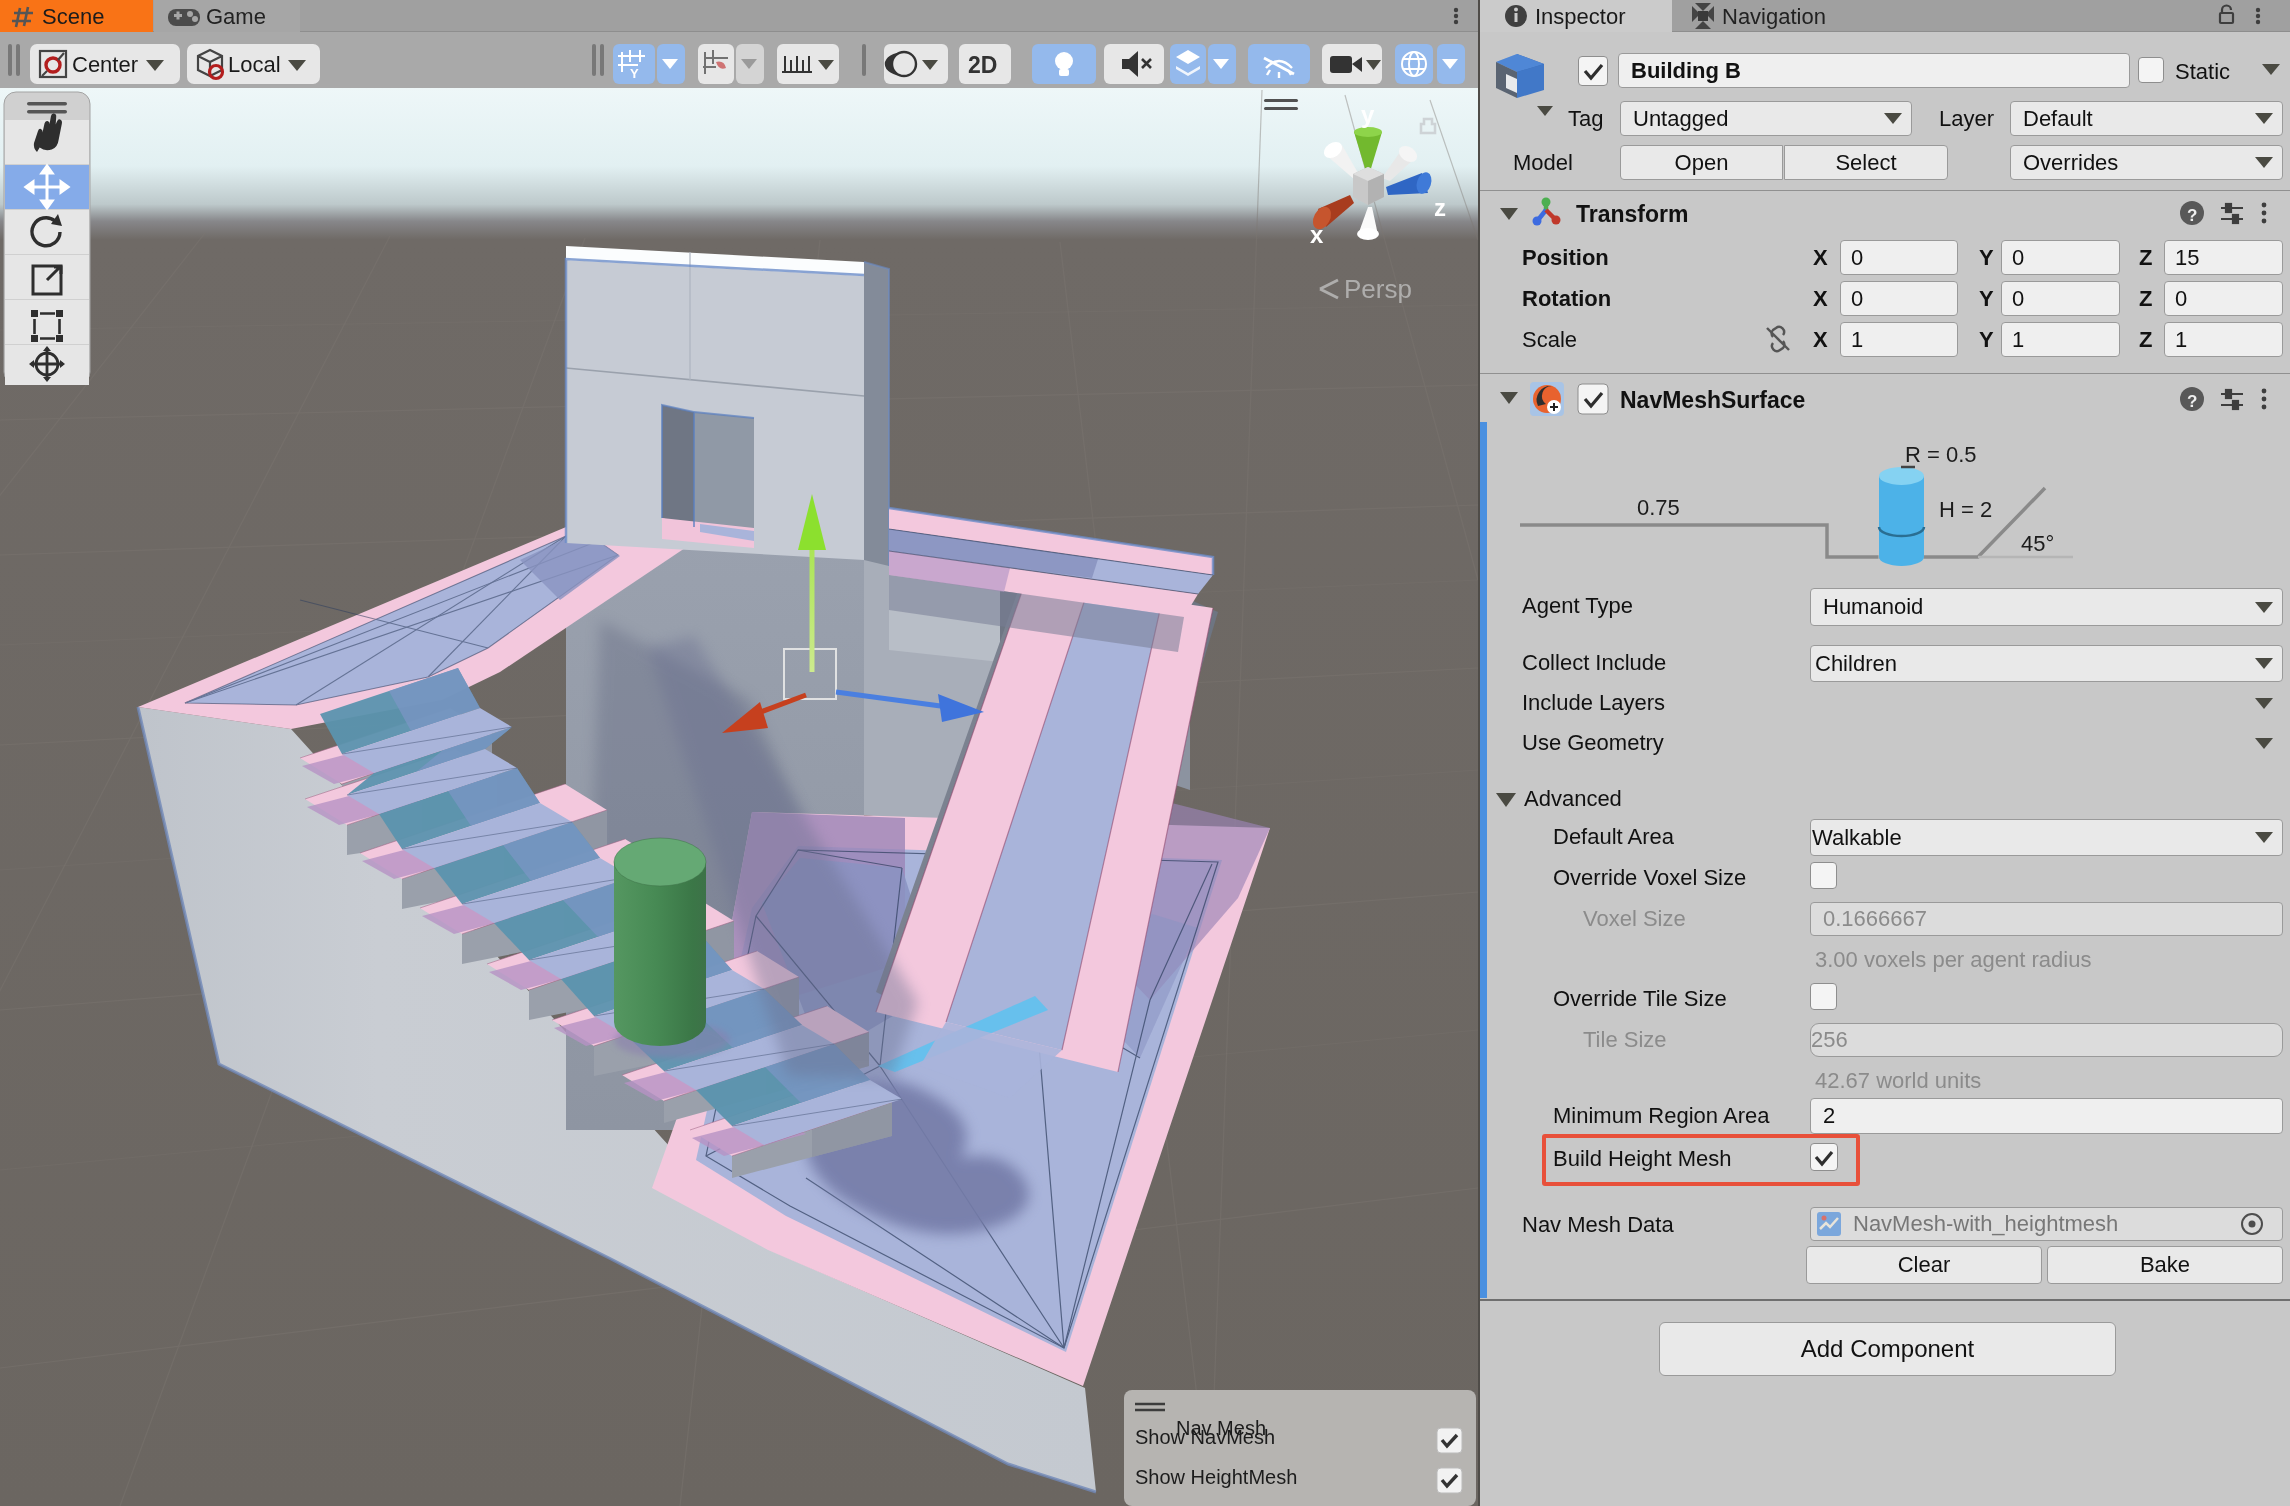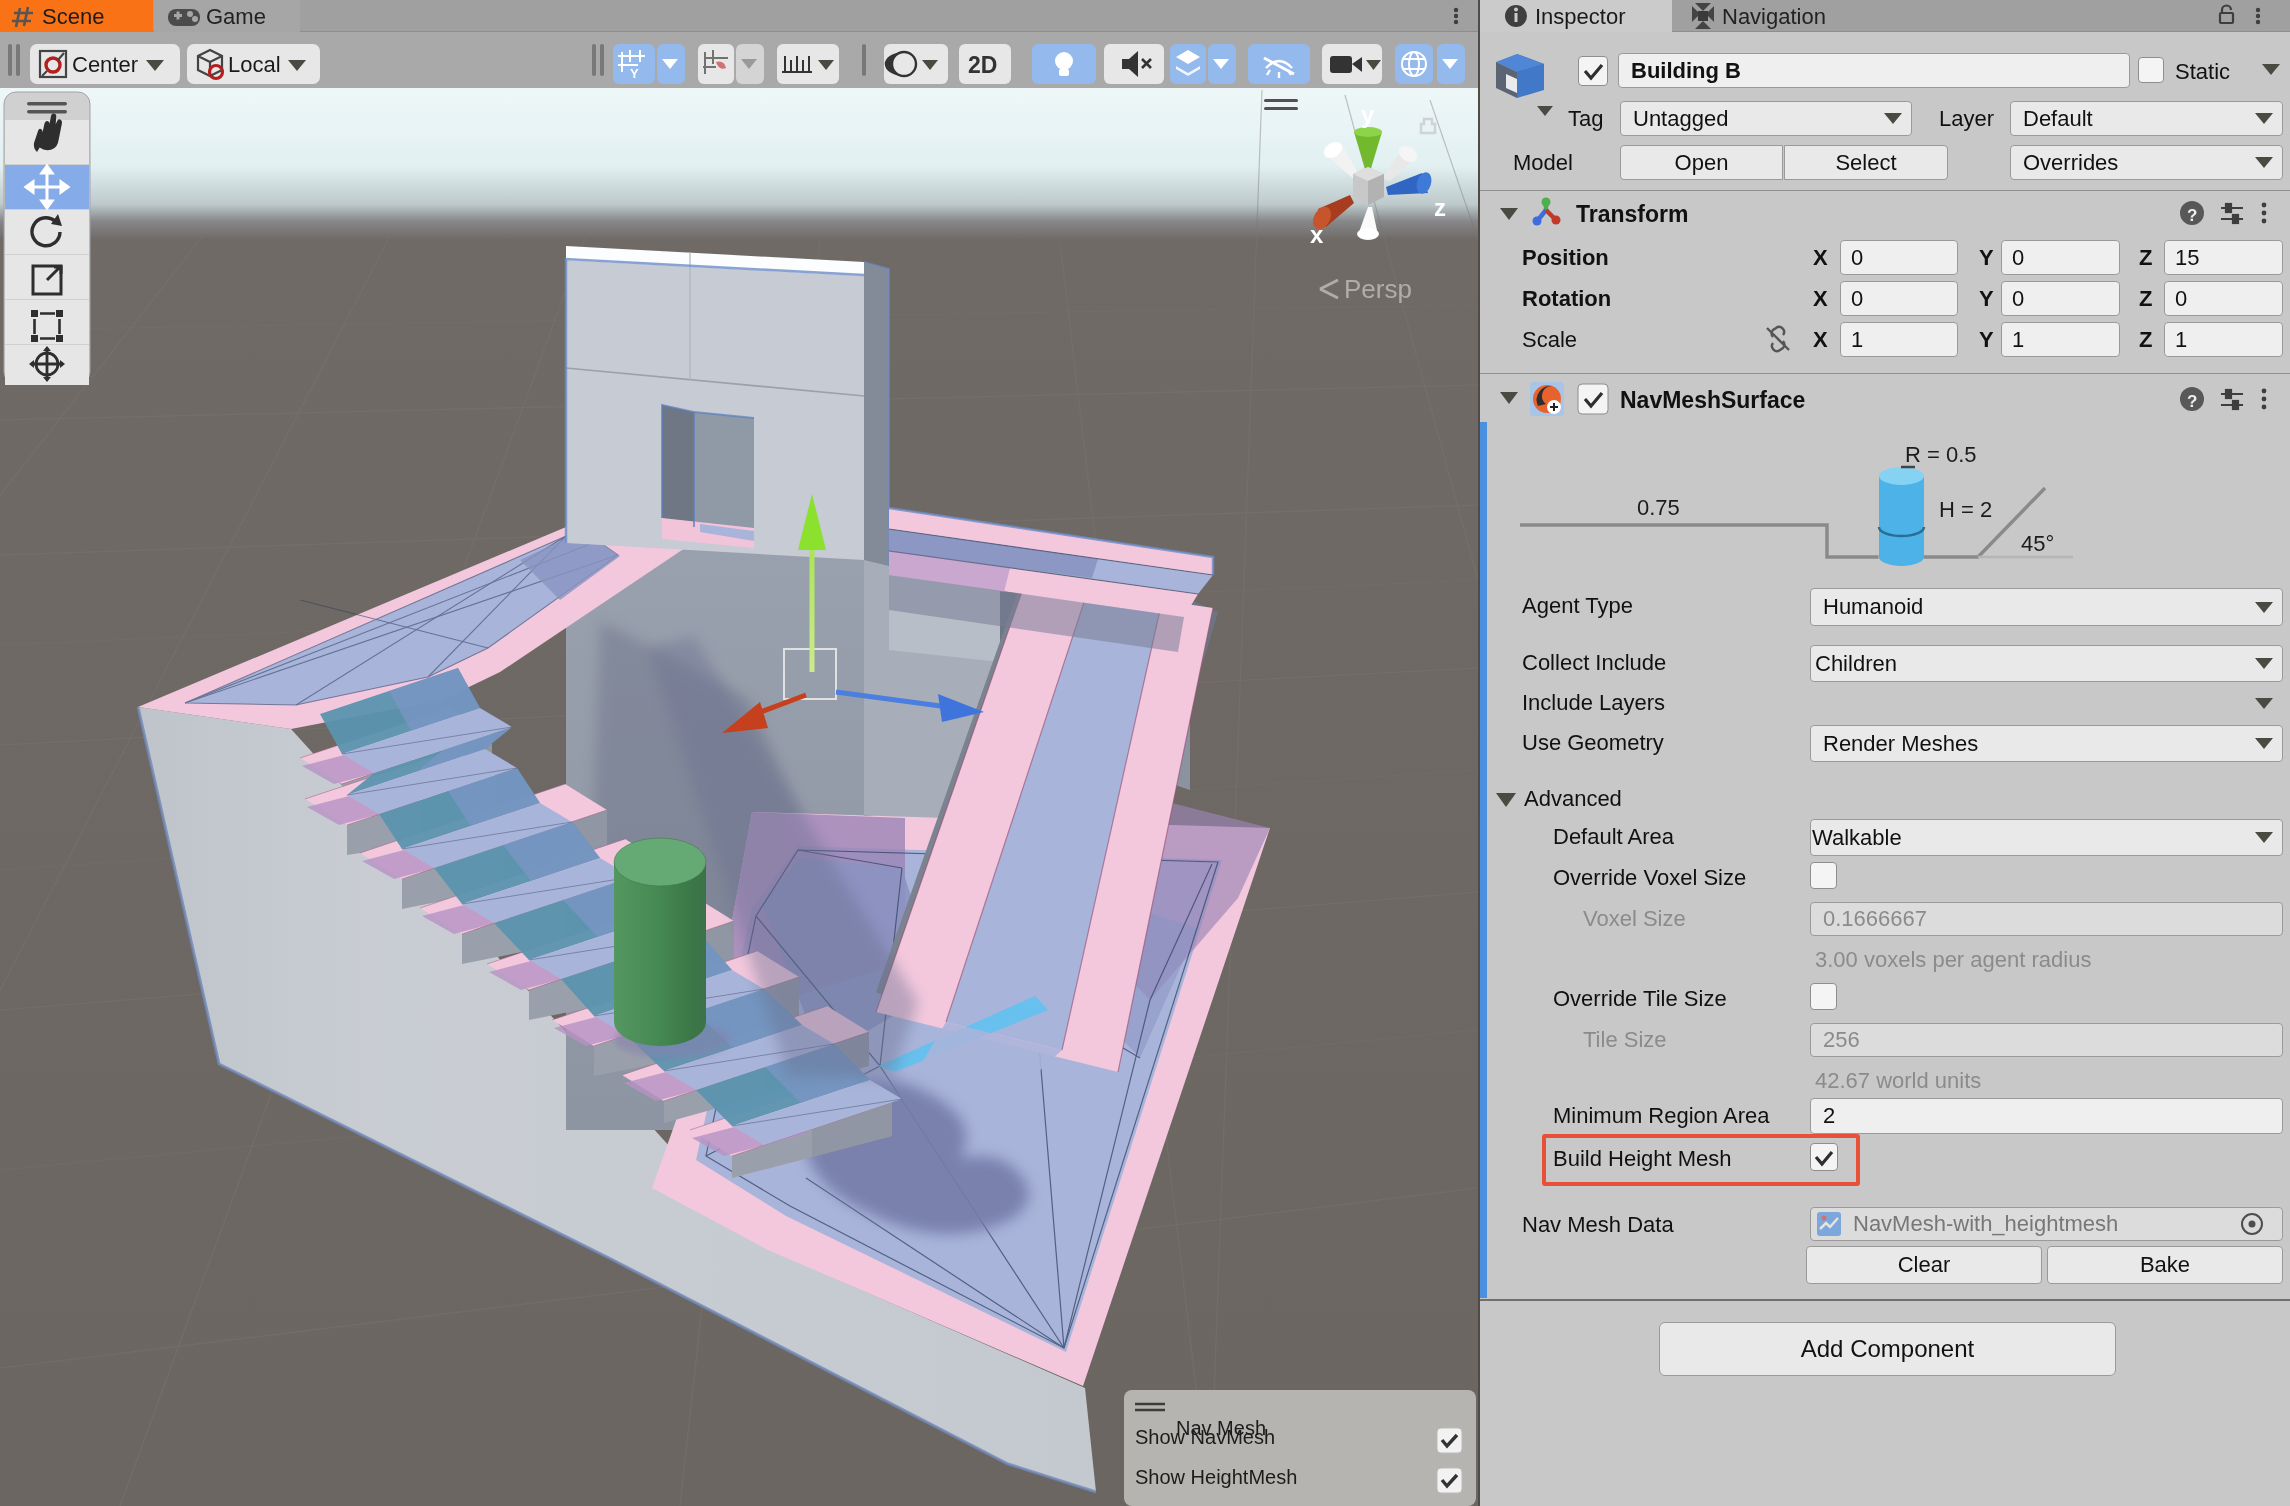--- a/index.html
+++ b/index.html
@@ -639,38 +639,37 @@
   </svg>
   <div class="ilabel" style="left:42px;top:593px;">Agent Type</div>
   <div class="idrop" style="left:330px;top:588px;width:473px;height:38px;line-height:36px;padding-left:12px;">Humanoid</div>
     <div class="darr" style="left:775px;top:602px;"></div>
   <div class="ilabel" style="left:42px;top:650px;">Collect Include</div>
   <div class="idrop" style="left:330px;top:645px;width:473px;height:37px;line-height:35px;padding-left:4px;">Children</div>
     <div class="darr" style="left:775px;top:658px;"></div>
   <div class="ilabel" style="left:42px;top:690px;">Include Layers</div>
     <div class="darr" style="left:775px;top:698px;"></div>
   <div class="ilabel" style="left:42px;top:730px;">Use Geometry</div>
-  <div class="idrop" style="left:330px;top:725px;width:473px;height:37px;line-height:35px;padding-left:12px;">Render Meshes</div>
     <div class="darr" style="left:775px;top:738px;"></div>
   <svg width="24" height="20" viewBox="0 0 24 20" style="position:absolute;left:14px;top:791px;">
       <polygon points="2,2 22,2 12,16" fill="#4a4a42"></polygon>
     </svg>
   <div class="ilabel" style="left:44px;top:786px;">Advanced</div>
   <div class="ilabel" style="left:73px;top:824px;">Default Area</div>
   <div class="idrop" style="left:330px;top:819px;width:473px;height:37px;line-height:35px;padding-left:1px;">Walkable</div>
     <div class="darr" style="left:775px;top:832px;"></div>
   <div class="ilabel" style="left:73px;top:865px;">Override Voxel Size</div>
   <div class="icheck" style="left:330px;top:862px;width:27px;height:27px;"></div>
   <div class="ilabel gray" style="left:103px;top:906px;">Voxel Size</div>
   <div class="ifield dis" style="left:330px;top:902px;width:473px;height:34px;line-height:32px;padding-left:12px;">0.1666667</div>
   <div class="ilabel gray" style="left:335px;top:947px;">3.00 voxels per agent radius</div>
   <div class="ilabel" style="left:73px;top:986px;">Override Tile Size</div>
   <div class="icheck" style="left:330px;top:983px;width:27px;height:27px;"></div>
   <div class="ilabel gray" style="left:103px;top:1027px;">Tile Size</div>
-  <div class="ifield dis" style="left:330px;top:1023px;width:473px;height:34px;line-height:32px;padding-left:12px;">256</div>
+  <div class="ifield dis" style="left:330px;top:1023px;width:473px;height:34px;line-height:32px;border-radius:9px;">256</div>
   <div class="ilabel gray" style="left:335px;top:1068px;">42.67 world units</div>
   <div class="ilabel" style="left:73px;top:1103px;">Minimum Region Area</div>
   <div class="ifield" style="left:330px;top:1098px;width:473px;height:36px;line-height:34px;padding-left:12px;">2</div>
   <div class="ilabel" style="left:73px;top:1146px;">Build Height Mesh</div>
   <div class="icheck" style="left:330px;top:1143px;width:28px;height:28px;"></div>
   <svg width="28" height="28" viewBox="0 0 28 28" style="position:absolute;left:330px;top:1143px;">
       <path d="M6,14 l6,7 l10,-12" stroke="#2e2e2e" stroke-width="3.2" fill="none"></path>
     </svg>
   <div style="position:absolute;left:62px;top:1134px;width:318px;height:52px;border:4px solid #e8503a;border-radius:3px;"></div>
   <div class="ilabel" style="left:42px;top:1212px;">Nav Mesh Data</div>

